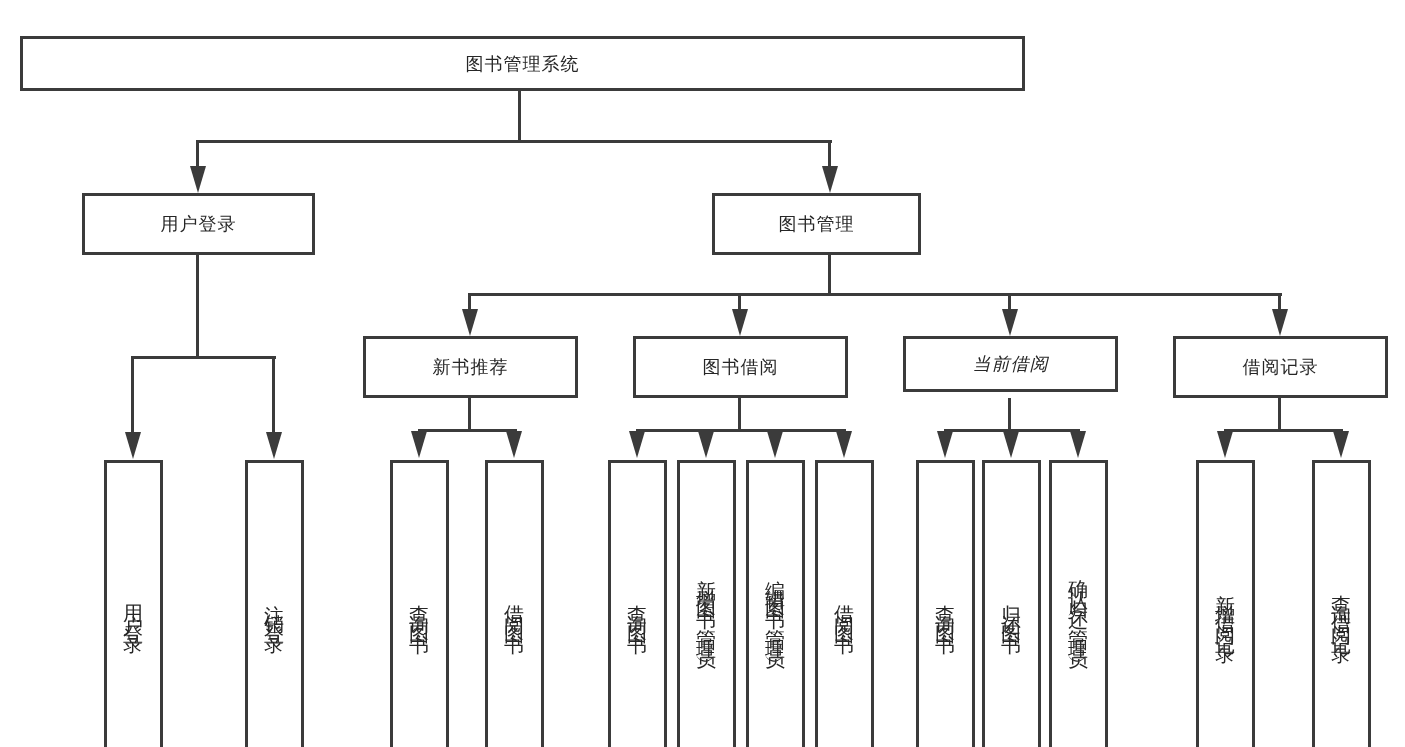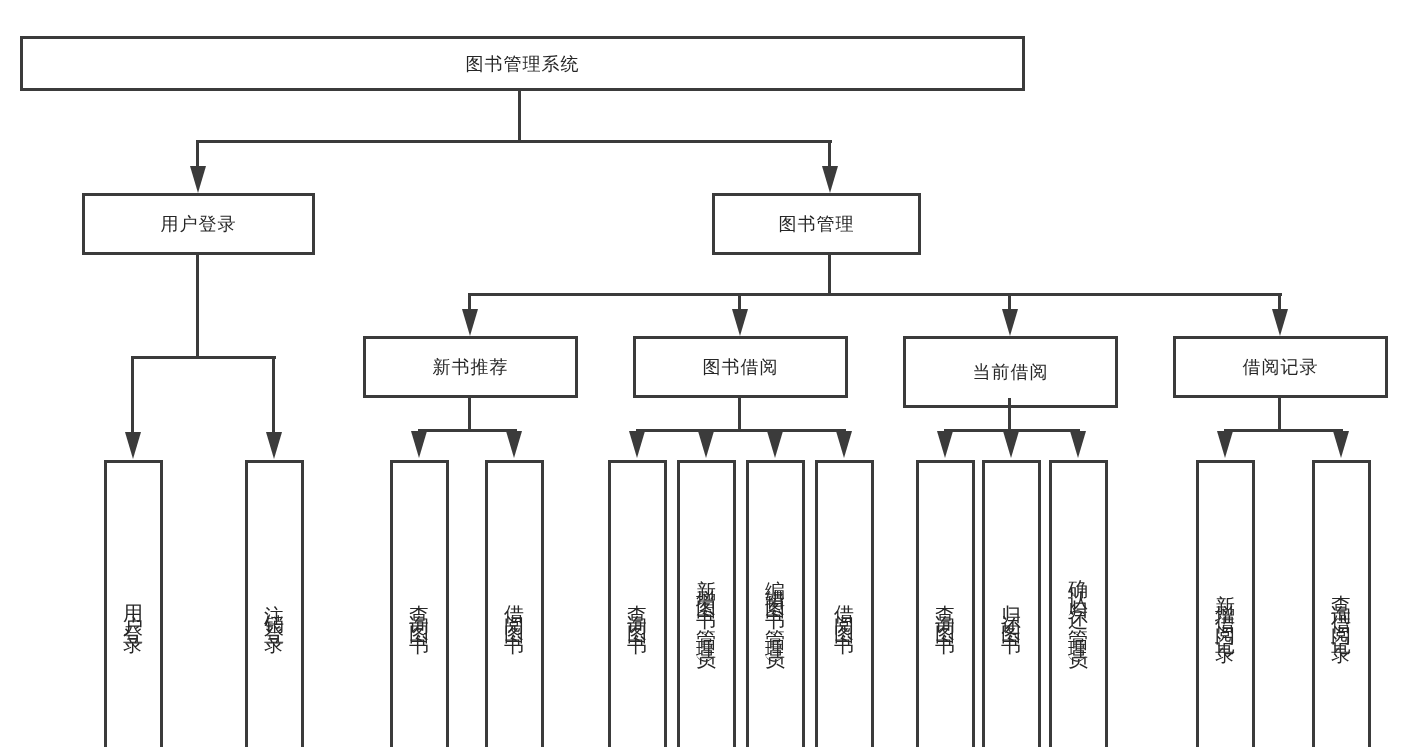--- a/index.html
+++ b/index.html
@@ -87,21 +87,21 @@
   <div class="tri" style="left:1002px;top:286px;"></div>
   <div class="lv" style="left:1278px;top:270px;height:18px;"></div>
   <div class="tri" style="left:1272px;top:286px;"></div>
 
   <div class="box" style="left:363px;top:313px;width:215px;height:62px;">
     <span class="hlabel">新书推荐</span>
   </div>
   <div class="box" style="left:633px;top:313px;width:215px;height:62px;">
     <span class="hlabel">图书借阅</span>
   </div>
-  <div class="box" style="left:903px;top:313px;width:215px;height:72px;">
+  <div class="box" style="left:903px;top:313px;width:215px;height:56px;font-style:italic;">
     <span class="hlabel">当前借阅</span>
   </div>
   <div class="box" style="left:1173px;top:313px;width:215px;height:62px;text-align:center;">
     <span class="hlabel">借阅记录</span>
   </div>
 
   <div class="lv" style="left:468px;top:375px;height:33px;"></div>
   <div class="lh" style="left:418px;top:406px;width:99px;"></div>
   <div class="tri" style="left:411px;top:408px;"></div>
   <div class="tri" style="left:506px;top:408px;"></div>

